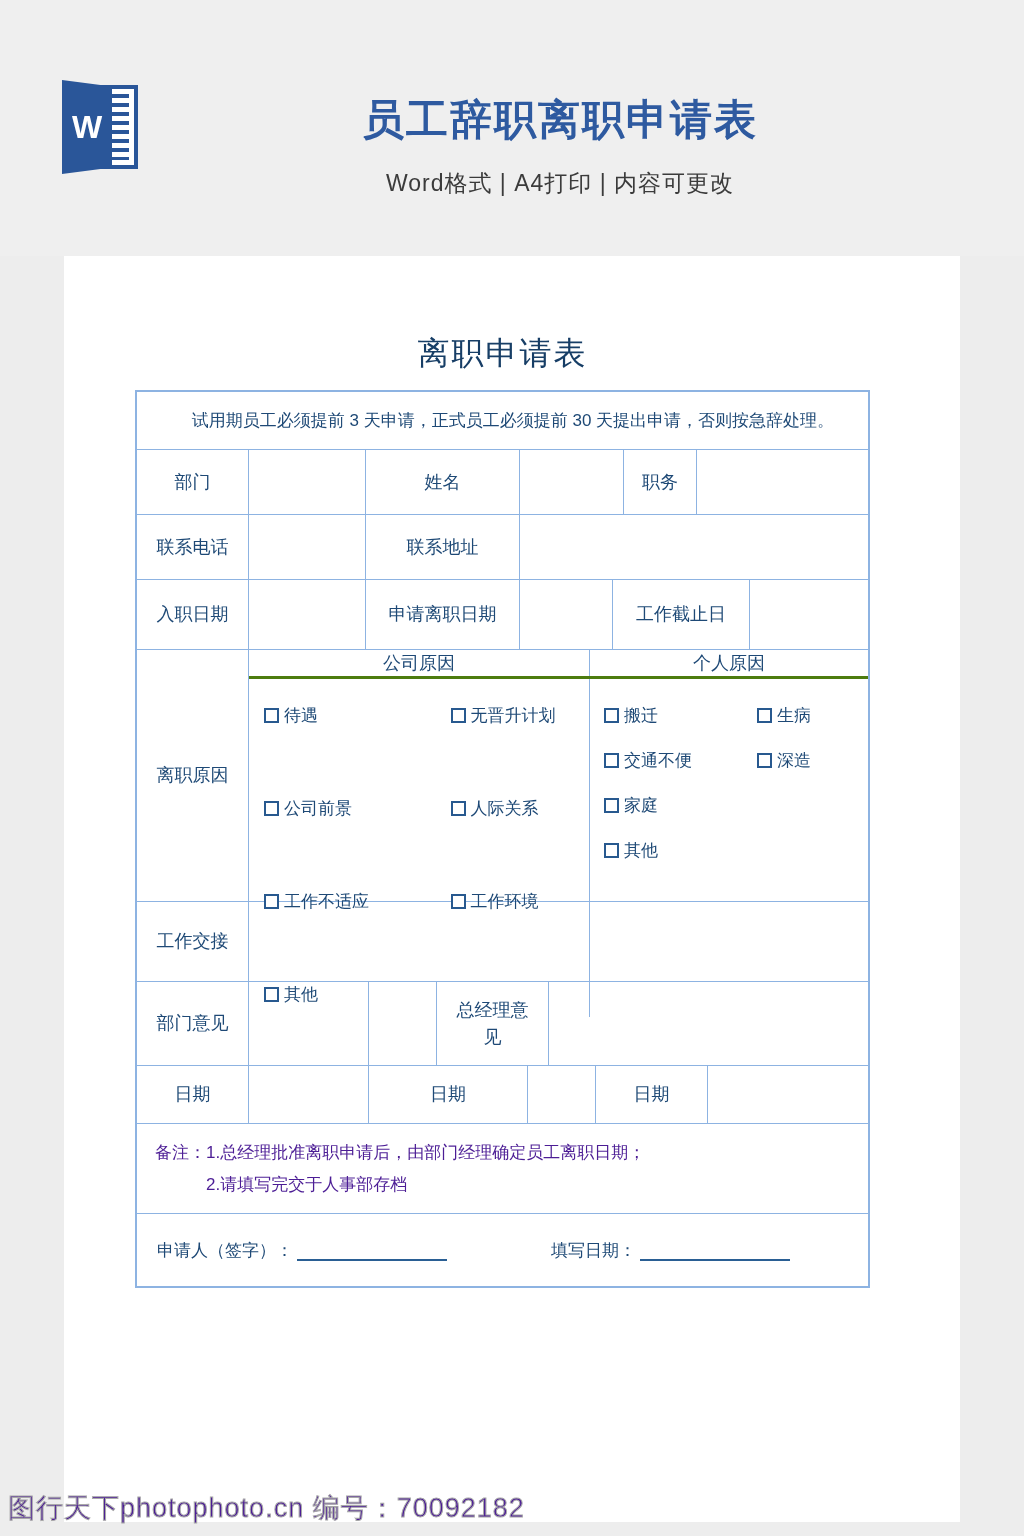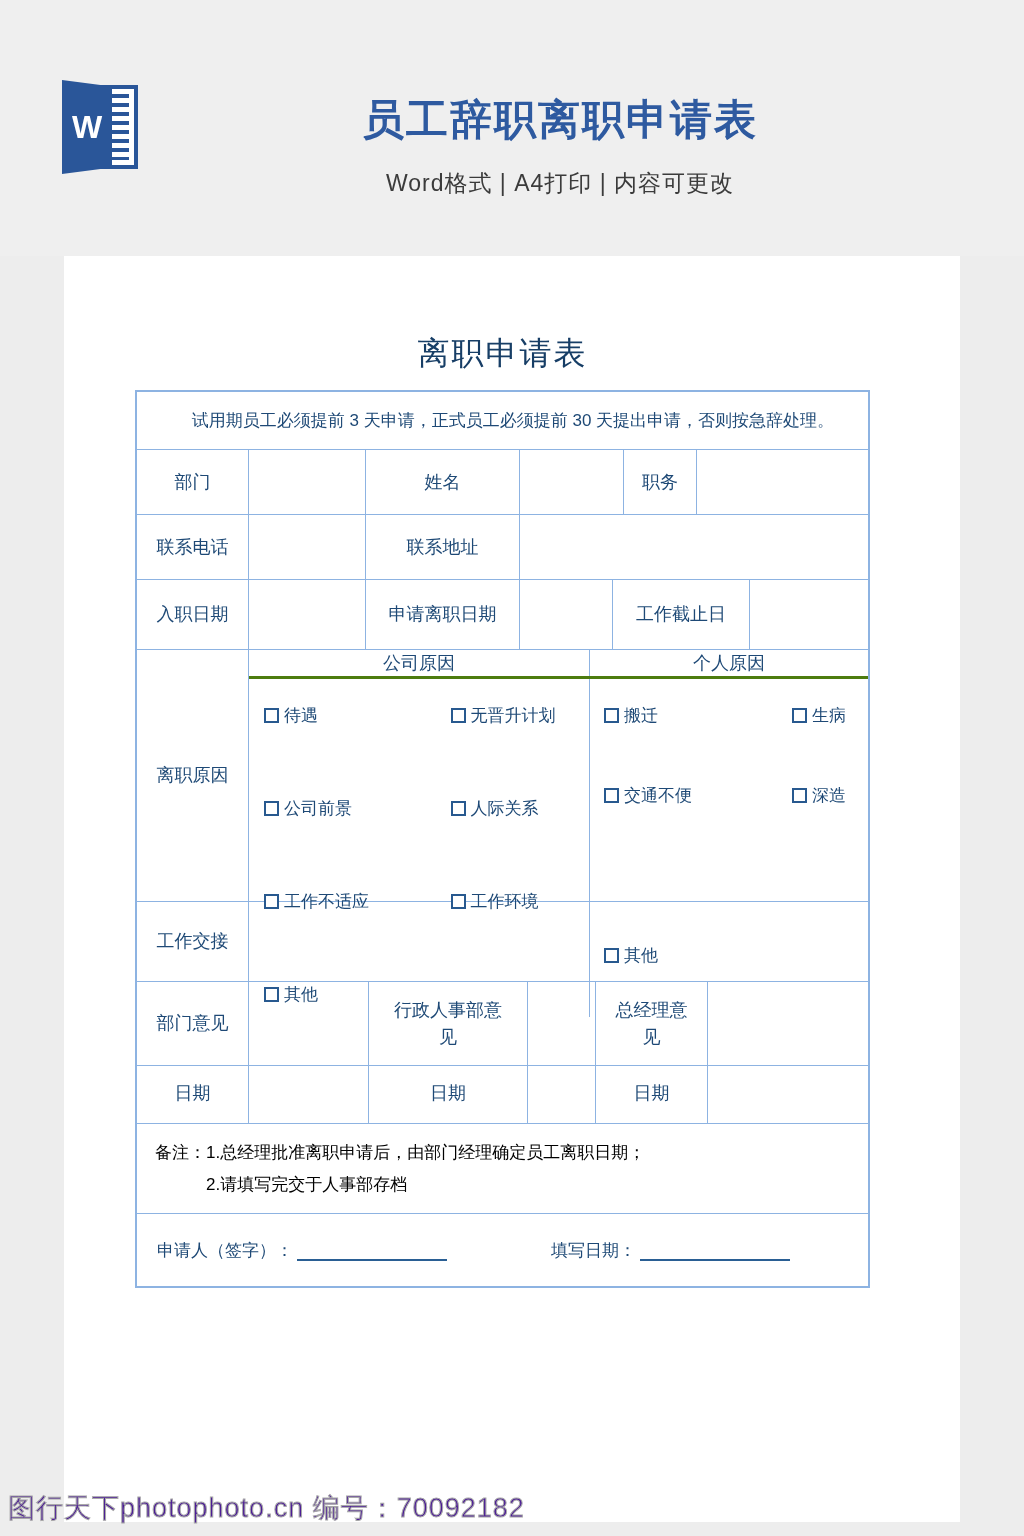--- a/index.html
+++ b/index.html
@@ -57,21 +57,21 @@
   .fill {  }
 
   .row-notice { height:58px; align-items:center;padding-left:21px; }
   .row-notice .tcell { width:100%; font-size:17px; }
   .row-basic { height:65px; }
   .row-contact { height:65px; }
   .row-dates { height:70px; }
   .row-reason { height:252px; }
   .row-handover { height:80px; }
   .row-opinion { height:84px; }
-  .row-date2 { height:58px;font-family:Liberation Mono, monospace; }
+  .row-date2 { height:58px; }
   .row-remarks { height:90px; }
   .row-sign { height:72px; }
 
   .w112 { width:112px; } .w117 { width:117px; } .w154 { width:154px; }
   .w104 { width:104px; } .w73 { width:73px; }  .w93 { width:93px; }
   .w137 { width:137px; } .w120 { width:120px; } .w159 { width:159px; padding:0 20px; }
   .w68 { width:68px; }   .w112p { width:112px; padding:0 12px; }
   .grow { flex:1 1 auto; }
 
   
@@ -80,33 +80,33 @@
   .reason-head .tcell { font-size:18px; }
   .rc-company { width:341px; }
   .rc-personal { flex:1 1 auto; }
   .reason-body { display:flex; flex:1 1 auto; }
   .rb-company {
     width:341px; border-right:1px solid #8db3e2;
     padding:14px 0 0 15px; display:grid; grid-template-columns:1fr 1fr; grid-auto-rows:45px;gap:48px;
   }
   .rb-personal {
     flex:1 1 auto; padding:14px 0 0 14px;
-    display:grid; grid-template-columns:58% 42%; grid-auto-rows:45px;gap:35px;
+    display:grid; grid-template-columns:58% 42%; grid-auto-rows:45px;
   }
   .opt { display:flex; align-items:center; font-size:17px; color:#1e4976; }
   .cb {
     width:15px; height:15px; border:2px solid #28598f; margin-right:5px;
     flex:0 0 auto; background:#ffffff;
   }
   .opt-family { grid-row:3; grid-column:1; }
   .opt-other-p { grid-row:4; grid-column:1; }
 
   
   .row-remarks { display:block; padding:13px 18px 0 18px; }
-  .remark-line { font-size:17px; line-height:32px; color:#000000; }
+  .remark-line { font-size:17px; line-height:32px; color:#4c1d95; }
   .remark-indent { margin-left:51px; }
 
   
   .row-sign { display:flex; align-items:center; padding-left:20px; font-size:17px; }
   .sig-label { color:#1e4976; }
   .sig-line {
     display:inline-block; width:150px; height:22px;
     border-bottom:2px solid #2a5f94; margin-left:4px;
   }
   .sig-gap { width:104px; }
@@ -218,38 +218,41 @@
               <span>生病</span>
             </div>
             <div class="opt">
               <span class="cb"></span>
               <span>交通不便</span>
             </div>
             <div class="opt">
               <span class="cb"></span>
               <span>深造</span>
             </div>
+            <div class="opt opt-family">
+              <span class="cb"></span>
+              <span>家庭</span>
+            </div>
             <div class="opt opt-other-p">
               <span class="cb"></span>
               <span>其他</span>
             </div>
           </div>
         </div>
       </div>
     </div>
 
     <div class="trow row-handover">
       <div class="tcell w112 lbl">工作交接</div>
       <div class="tcell grow fill"></div>
     </div>
 
     <div class="trow row-opinion">
       <div class="tcell w112 lbl">部门意见</div>
       <div class="tcell w120 fill"></div>
-      <div class="tcell w159 lbl">行政人事部意见</div>
       <div class="tcell w68 fill"></div>
       <div class="tcell w112p lbl">总经理意见</div>
       <div class="tcell grow fill"></div>
     </div>
 
     <div class="trow row-date2">
       <div class="tcell w112 lbl">日期</div>
       <div class="tcell w120 fill"></div>
       <div class="tcell w159 lbl">日期</div>
       <div class="tcell w68 fill"></div>

